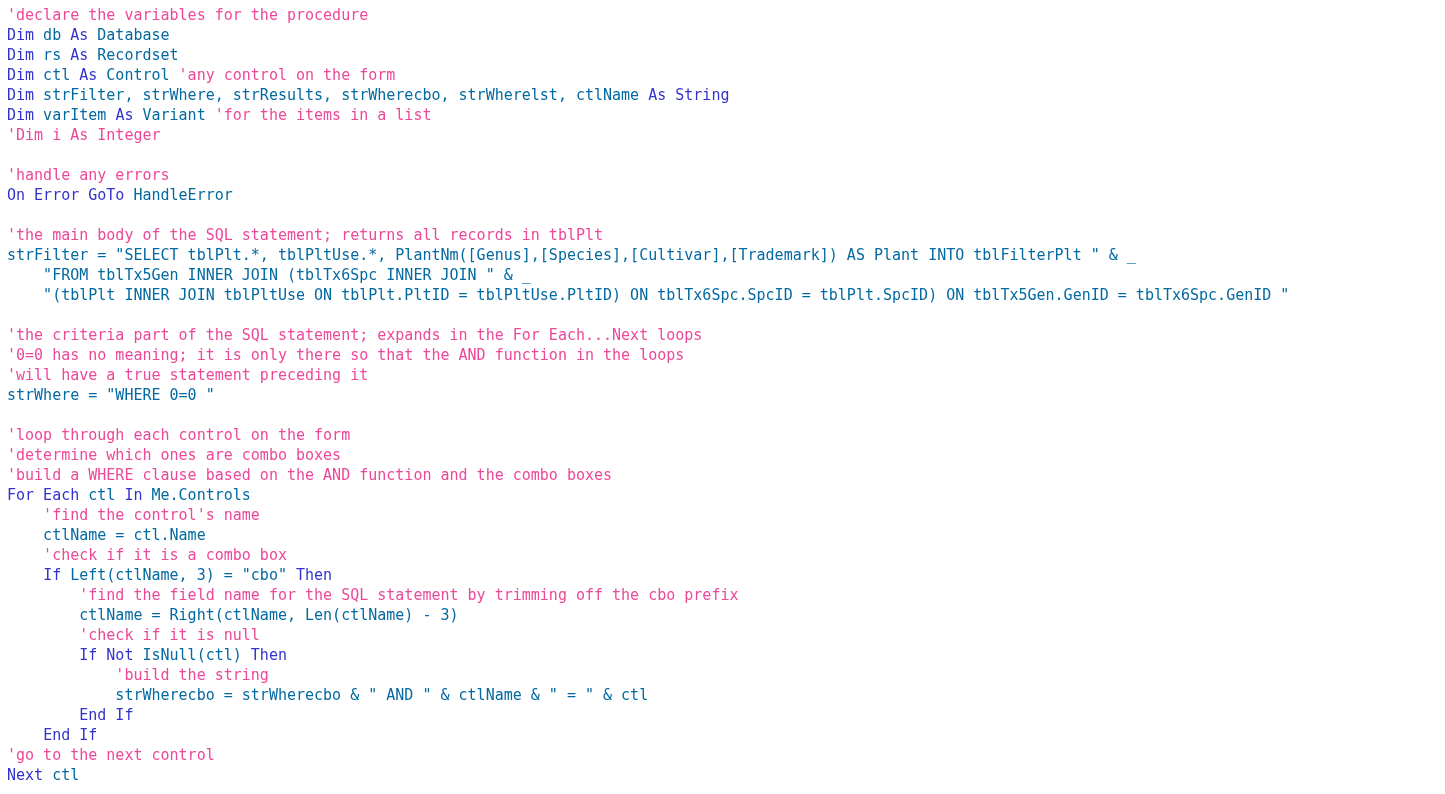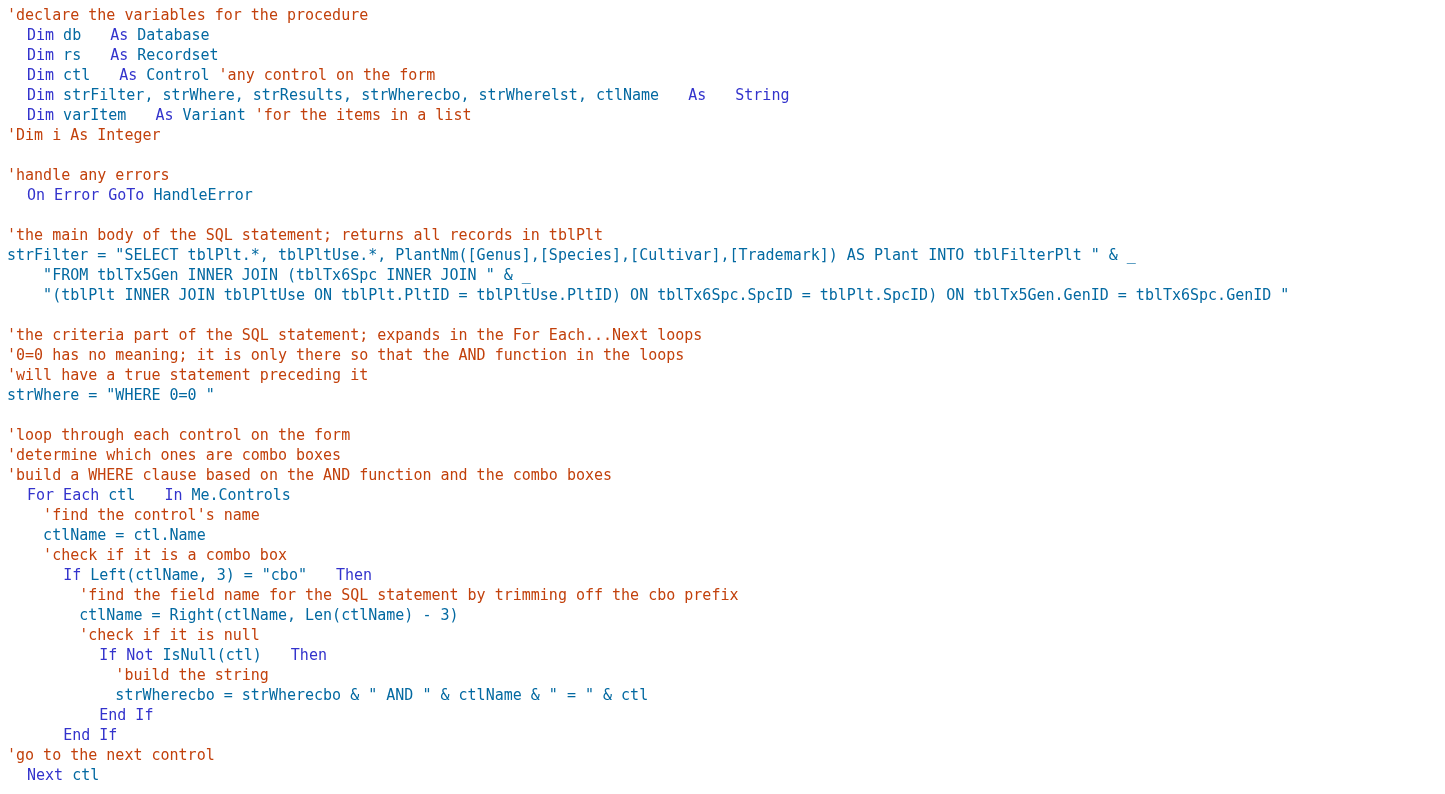--- a/index.html
+++ b/index.html
@@ -20,21 +20,21 @@
     line-height: 20px;
     white-space: pre;
     letter-spacing: 0;
   }
   .code-line {
     height: 20px;
     white-space: pre;
     font-size: 15px;
     line-height: 20px;
   }
-  .tok-comment { color: #c2410c; }
-  .tok-keyword { color: #3333cc; margin-left: 20px; }
+  .tok-comment { color: #ec4899; }
+  .tok-keyword { color: #3333cc; }
   .tok-plain   { color: #0369a1; }
   .blank-line { height: 20px; }
 </style>
 </head>
 <body>
 
 <div id="code-listing" style="background: rgb(255, 255, 255);"><div class="code-line"><span class="tok-comment">'declare the variables for the procedure</span></div><div class="code-line"><span class="tok-keyword">Dim</span><span class="tok-plain"> db </span><span class="tok-keyword">As</span><span class="tok-plain"> Database</span></div><div class="code-line"><span class="tok-keyword">Dim</span><span class="tok-plain"> rs </span><span class="tok-keyword">As</span><span class="tok-plain"> Recordset</span></div><div class="code-line"><span class="tok-keyword">Dim</span><span class="tok-plain"> ctl </span><span class="tok-keyword">As</span><span class="tok-plain"> Control </span><span class="tok-comment">'any control on the form</span></div><div class="code-line"><span class="tok-keyword">Dim</span><span class="tok-plain"> strFilter, strWhere, strResults, strWherecbo, strWherelst, ctlName </span><span class="tok-keyword">As</span><span class="tok-plain"> </span><span class="tok-keyword">String</span></div><div class="code-line"><span class="tok-keyword">Dim</span><span class="tok-plain"> varItem </span><span class="tok-keyword">As</span><span class="tok-plain"> Variant </span><span class="tok-comment">'for the items in a list</span></div><div class="code-line"><span class="tok-comment">'Dim i As Integer</span></div><div class="code-line blank-line">&nbsp;</div><div class="code-line"><span class="tok-comment">'handle any errors</span></div><div class="code-line"><span class="tok-keyword">On Error GoTo</span><span class="tok-plain"> HandleError</span></div><div class="code-line blank-line">&nbsp;</div><div class="code-line"><span class="tok-comment">'the main body of the SQL statement; returns all records in tblPlt</span></div><div class="code-line"><span class="tok-plain">strFilter = "SELECT tblPlt.*, tblPltUse.*, PlantNm([Genus],[Species],[Cultivar],[Trademark]) AS Plant INTO tblFilterPlt " &amp; _</span></div><div class="code-line"><span class="tok-plain">    "FROM tblTx5Gen INNER JOIN (tblTx6Spc INNER JOIN " &amp; _</span></div><div class="code-line"><span class="tok-plain">    "(tblPlt INNER JOIN tblPltUse ON tblPlt.PltID = tblPltUse.PltID) ON tblTx6Spc.SpcID = tblPlt.SpcID) ON tblTx5Gen.GenID = tblTx6Spc.GenID "</span></div><div class="code-line blank-line">&nbsp;</div><div class="code-line"><span class="tok-comment">'the criteria part of the SQL statement; expands in the For Each...Next loops</span></div><div class="code-line"><span class="tok-comment">'0=0 has no meaning; it is only there so that the AND function in the loops</span></div><div class="code-line"><span class="tok-comment">'will have a true statement preceding it</span></div><div class="code-line"><span class="tok-plain">strWhere = "WHERE 0=0 "</span></div><div class="code-line blank-line">&nbsp;</div><div class="code-line"><span class="tok-comment">'loop through each control on the form</span></div><div class="code-line"><span class="tok-comment">'determine which ones are combo boxes</span></div><div class="code-line"><span class="tok-comment">'build a WHERE clause based on the AND function and the combo boxes</span></div><div class="code-line"><span class="tok-keyword">For Each</span><span class="tok-plain"> ctl </span><span class="tok-keyword">In</span><span class="tok-plain"> Me.Controls</span></div><div class="code-line"><span class="tok-comment">    'find the control's name</span></div><div class="code-line"><span class="tok-plain">    ctlName = ctl.Name</span></div><div class="code-line"><span class="tok-comment">    'check if it is a combo box</span></div><div class="code-line"><span class="tok-plain">    </span><span class="tok-keyword">If</span><span class="tok-plain"> Left(ctlName, 3) = "cbo" </span><span class="tok-keyword">Then</span></div><div class="code-line"><span class="tok-comment">        'find the field name for the SQL statement by trimming off the cbo prefix</span></div><div class="code-line"><span class="tok-plain">        ctlName = Right(ctlName, Len(ctlName) - 3)</span></div><div class="code-line"><span class="tok-comment">        'check if it is null</span></div><div class="code-line"><span class="tok-plain">        </span><span class="tok-keyword">If Not</span><span class="tok-plain"> IsNull(ctl) </span><span class="tok-keyword">Then</span></div><div class="code-line"><span class="tok-comment">            'build the string</span></div><div class="code-line"><span class="tok-plain">            strWherecbo = strWherecbo &amp; " AND " &amp; ctlName &amp; " = " &amp; ctl</span></div><div class="code-line"><span class="tok-plain">        </span><span class="tok-keyword">End If</span></div><div class="code-line"><span class="tok-plain">    </span><span class="tok-keyword">End If</span></div><div class="code-line"><span class="tok-comment">'go to the next control</span></div><div class="code-line"><span class="tok-keyword">Next</span><span class="tok-plain"> ctl</span></div></div>
 
 </body></html>

